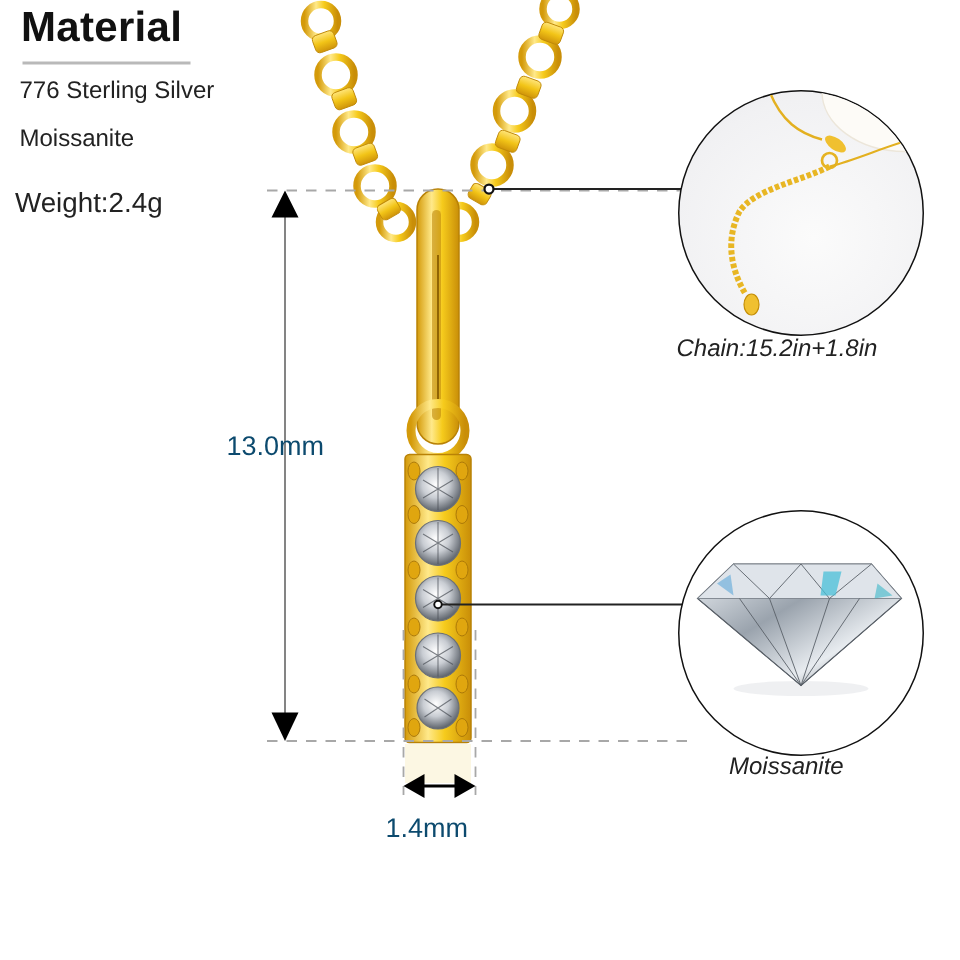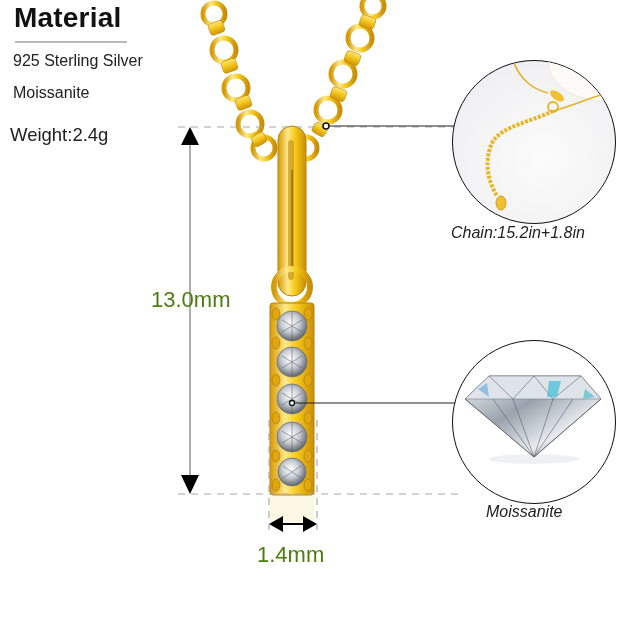--- a/index.html
+++ b/index.html
@@ -4,37 +4,37 @@
 <style>
   html, body { margin: 0; padding: 0; }
   body { width: 640px; height: 640px; background: #ffffff; position: relative; overflow: hidden; font-family: "Liberation Sans", "DejaVu Sans", sans-serif; color: #111; }
   .abs { position: absolute; }
   .title { left: 14px; top: 2px; font-size: 28px; font-weight: bold; letter-spacing: 0.2px; color: #111; }
   .title-rule { left: 15px; top: 41px; width: 112px; height: 2px; background: #b9b9b9; }
   .spec { left: 13px; font-size: 16px; color: #222; }
   .spec1 { top: 52px; }
   .spec2 { top: 84px; }
   .spec3 { left: 10px; top: 124px; font-size: 18.5px; color: #222; }
-  .dim-label { font-size: 22px; color: #4d7c0f; }
+  .dim-label { font-size: 18px; color: #0c4a6e; }
   .dim-h { left: 151px; top: 287px; }
   .dim-w { left: 257px; top: 542px; }
   .circle { border: 1.5px solid #111; border-radius: 50%; background: #fff; overflow: hidden; }
   .circle-chain { left: 452px; top: 60px; width: 162px; height: 162px; background: radial-gradient(circle at 55% 60%, #fbfbfb 0%, #f1f1f3 70%, #e9e9ec 100%); }
   .circle-gem { left: 452px; top: 340px; width: 162px; height: 162px; background: #ffffff; }
   .callout { font-size: 16px; color: #222; font-style: italic; }
   .callout-chain { left: 451px; top: 224px; }
   .callout-gem { left: 486px; top: 503px; }
   svg { position: absolute; left: 0; top: 0; }
 </style>
 </head>
 <body>
 
 <div class="abs title">Material</div>
 <div class="abs title-rule"></div>
-<div class="abs spec spec1">925 Sterling Silver</div>
+<div class="abs spec spec1">776 Sterling Silver</div>
 <div class="abs spec spec2">Moissanite</div>
 <div class="abs spec3">Weight:2.4g</div>
 
 <svg width="640" height="640" viewBox="0 0 640 640">
   <defs>
     <linearGradient id="goldV" x1="0" y1="0" x2="1" y2="0">
       <stop offset="0" stop-color="#d49a0a"></stop>
       <stop offset="0.35" stop-color="#ffe98a"></stop>
       <stop offset="0.6" stop-color="#f6cb1c"></stop>
       <stop offset="1" stop-color="#c98e08"></stop>

